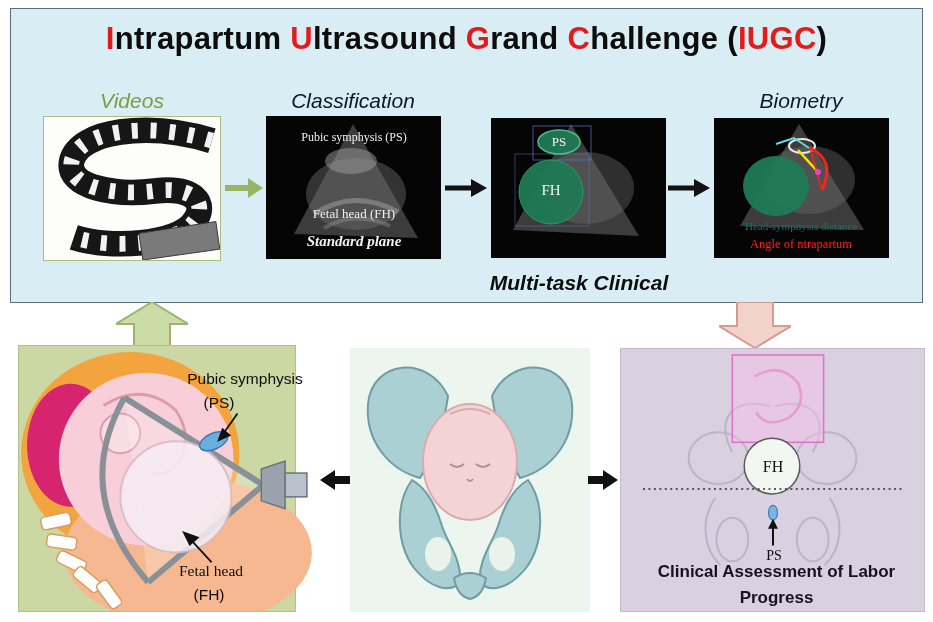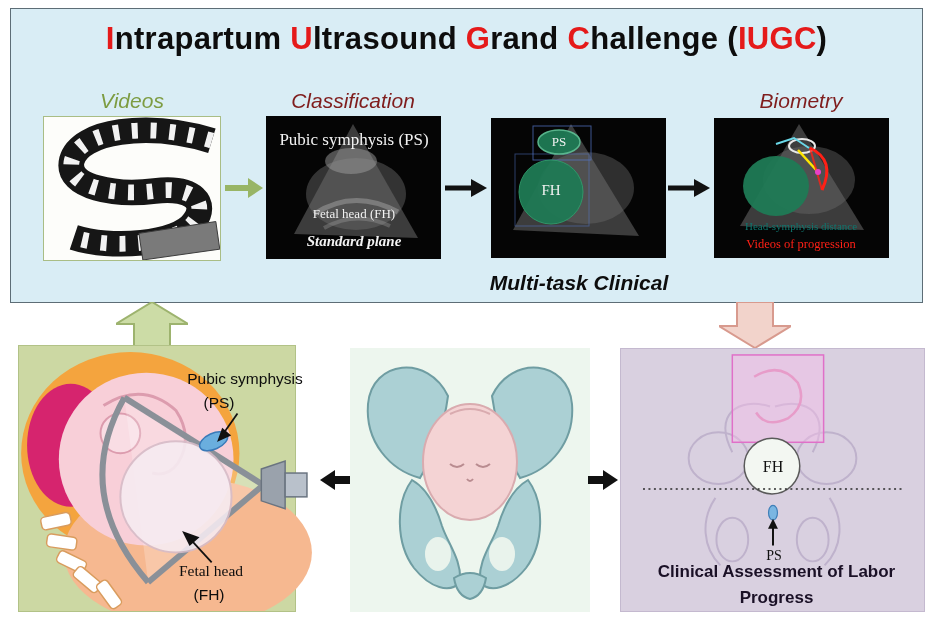--- a/index.html
+++ b/index.html
@@ -5,21 +5,21 @@
   * { margin:0; padding:0; box-sizing:border-box; }
   html,body { background:#fff; }
   body { font-family:"Liberation Sans",sans-serif; color:#111; }
   .canvas { position:relative; width:933px; height:622px; background:#fff; overflow:hidden; }
   .abs { position:absolute; }
 
   .top-box { left:10px; top:8px; width:913px; height:295px; background:#d9edf5; border:1px solid #5d6d76; }
   .title { top:12px; left:0; width:100%; text-align:center; font-size:31px; font-weight:bold; color:#0d0d0d; letter-spacing:0.3px; white-space:nowrap; }
   .title .red { color:#e51a1a; }
 
-  .stage-label { position:absolute; font-style:italic; font-size:21px; color:#7f1d1d; transform:translateX(-50%); white-space:nowrap; }
+  .stage-label { position:absolute; font-style:italic; font-size:21px; color:#0f172a; transform:translateX(-50%); white-space:nowrap; }
   .stage-label.videos { color:#7d9c42; }
 
   .videos-panel { left:32px; top:107px; width:178px; height:145px; background:#fdfdfa; border:1px solid #a9bd85; }
   .us-panel { position:absolute; background:#000; overflow:hidden; }
   .us-text { position:absolute; color:#f2f2f2; font-family:"Liberation Serif",serif; white-space:nowrap; transform:translateX(-50%); }
 
   .multitask { position:absolute; left:568px; top:262px; transform:translateX(-50%); font-weight:bold; font-style:italic; font-size:21px; color:#0d0d0d; white-space:nowrap; }
 
   .left-box { left:18px; top:345px; width:278px; height:267px; background:#ccd8a3; border:1px solid #b2c287; }
   .center-panel { left:350px; top:348px; width:240px; height:264px; background:#edf6ee; }
@@ -55,21 +55,21 @@
 
     <div class="us-panel" style="left:255px; top:107px; width:175px; height:143px;">
       <svg viewBox="0 0 175 143" width="175" height="143">
         <rect width="175" height="143" fill="#050505"></rect>
         <polygon points="87,8 28,118 152,122" fill="#3c3c3c"></polygon>
         <ellipse cx="90" cy="78" rx="50" ry="36" fill="#6d6d6d" opacity="0.45"></ellipse>
         <ellipse cx="85" cy="45" rx="26" ry="13" fill="#9d9d9d" opacity="0.5"></ellipse>
         <path d="M 48 98 Q 88 72 132 96" stroke="#c8c8c8" stroke-width="5" fill="none" opacity="0.35"></path>
         <path d="M 58 112 Q 90 94 124 110" stroke="#b0b0b0" stroke-width="4" fill="none" opacity="0.3"></path>
       </svg>
-      <div class="us-text" style="left:88px; top:14px; font-size:17px;">Pubic symphysis (PS)</div>
+      <div class="us-text" style="left:88px; top:14px; font-size:12px;">Pubic symphysis (PS)</div>
       <div class="us-text" style="left:88px; top:90px; font-size:13px;">Fetal head (FH)</div>
       <div class="us-text" style="left:88px; top:117px; font-size:15px; font-weight:bold; font-style:italic;">Standard plane</div>
     </div>
 
     <div class="us-panel" style="left:480px; top:109px; width:175px; height:140px;">
       <svg viewBox="0 0 175 140" width="175" height="140">
         <rect width="175" height="140" fill="#050505"></rect>
         <polygon points="80,6 22,112 148,118" fill="#3c3c3c"></polygon>
         <ellipse cx="95" cy="70" rx="48" ry="36" fill="#6d6d6d" opacity="0.4"></ellipse>
         <rect x="42" y="8" width="58" height="34" fill="none" stroke="#5577cc" opacity="0.7"></rect>
@@ -88,21 +88,21 @@
         <ellipse cx="95" cy="62" rx="46" ry="34" fill="#6d6d6d" opacity="0.4"></ellipse>
         <ellipse cx="62" cy="68" rx="33" ry="30" fill="#1f7a55" opacity="0.95"></ellipse>
         <ellipse cx="88" cy="28" rx="13" ry="7" fill="none" stroke="#e8e8e8" stroke-width="2"></ellipse>
         <polyline points="62,26 80,20 95,30" fill="none" stroke="#6ad8e8" stroke-width="2"></polyline>
         <line x1="84" y1="32" x2="104" y2="54" stroke="#ffe600" stroke-width="2.5"></line>
         <path d="M 96 30 Q 122 42 108 72" stroke="#ff2016" stroke-width="3" fill="none"></path>
         <line x1="96" y1="30" x2="108" y2="72" stroke="#ff2016" stroke-width="2" opacity="0.8"></line>
         <circle cx="104" cy="54" r="3" fill="#e840c8"></circle>
       </svg>
       <div class="us-text" style="left:87px; top:102px; font-size:11px; color:#0f766e;">Head-symphysis distance</div>
-      <div class="us-text" style="left:87px; top:119px; font-size:12.5px; color:#ff2016;">Videos of progression</div>
+      <div class="us-text" style="left:87px; top:119px; font-size:12.5px; color:#ff2016;">Angle of ntrapartum</div>
     </div>
 
     <svg class="abs" style="left:214px; top:169px;" viewBox="0 0 38 20" width="38" height="20">
       <rect x="0" y="7" width="23" height="6" fill="#98b565"></rect>
       <polygon points="23,0 38,10 23,20" fill="#98b565"></polygon>
     </svg>
     <svg class="abs" style="left:434px; top:169px;" viewBox="0 0 42 20" width="42" height="20">
       <rect x="0" y="7.5" width="26" height="5" fill="#111"></rect>
       <polygon points="26,1 42,10 26,19" fill="#111"></polygon>
     </svg>

